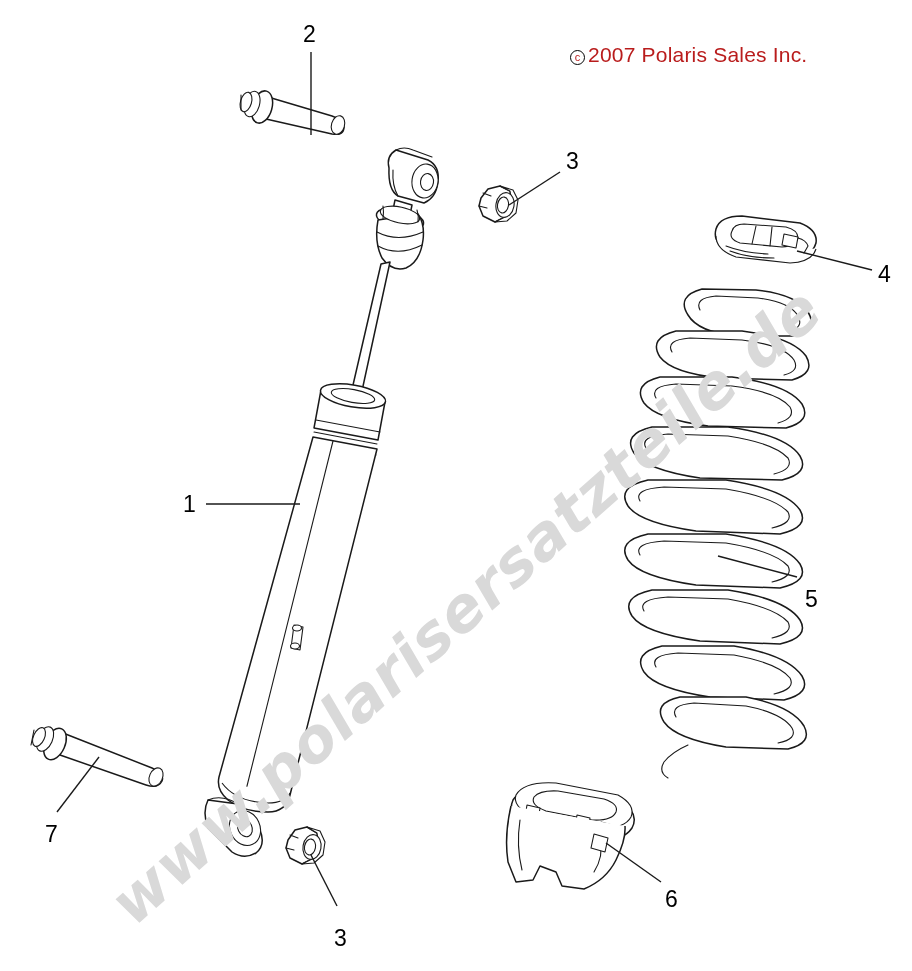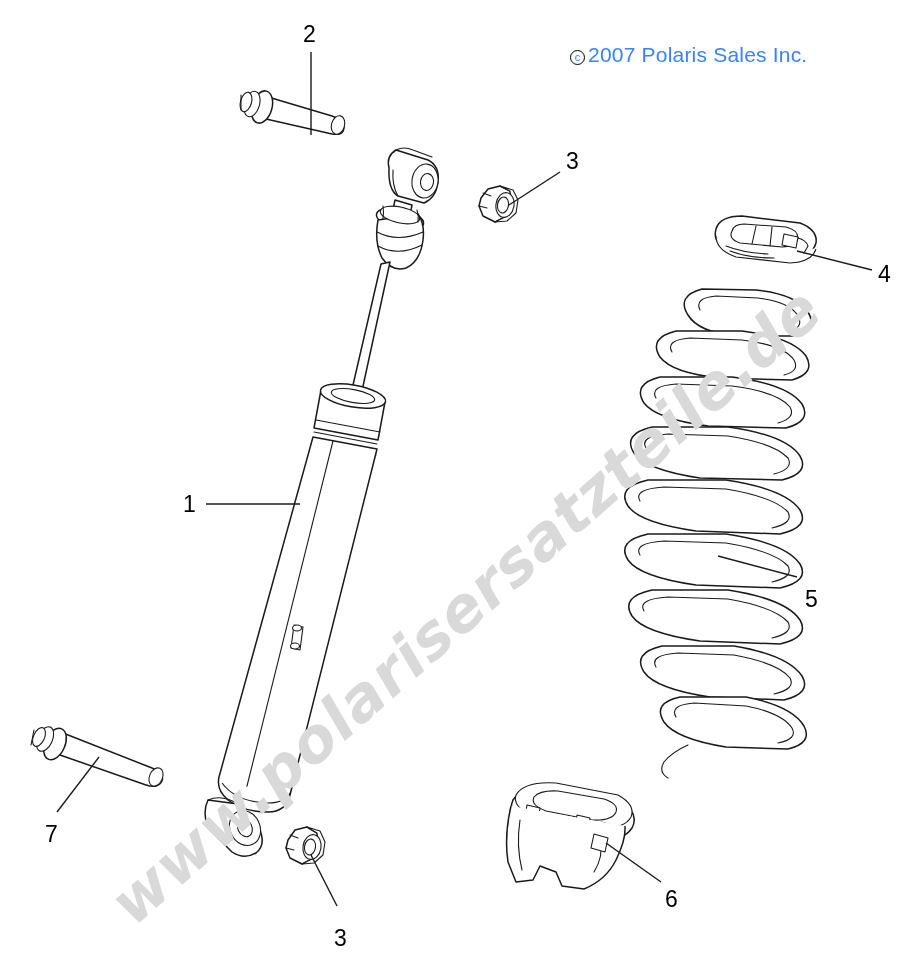--- a/index.html
+++ b/index.html
@@ -23,21 +23,21 @@
     left: 0;
     top: 0;
     width: 912px;
     height: 971px;
   }
   .copyright {
     position: absolute;
     left: 570px;
     top: 43px;
     font-size: 21px;
-    color: #3b82f6;
+    color: #b91c1c;
     font-family: "Liberation Sans", sans-serif;
     letter-spacing: 0.2px;
     white-space: nowrap;
   }
   .copyright .c-sym {
     display: inline-block;
     border: 1.4px solid #000;
     border-radius: 50%;
     width: 13px;
     height: 13px;

